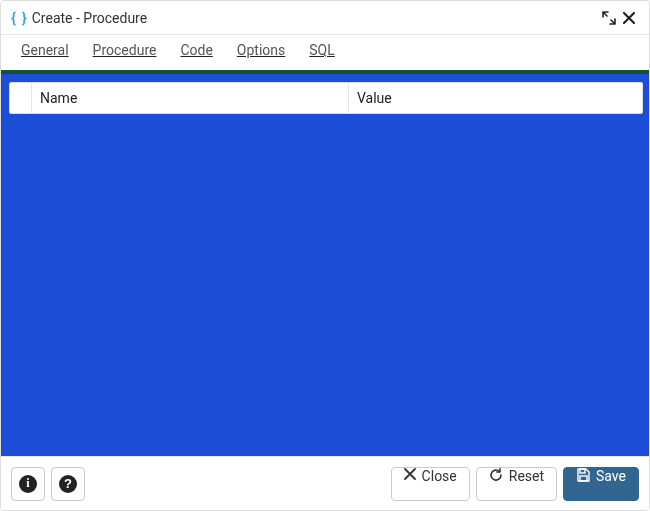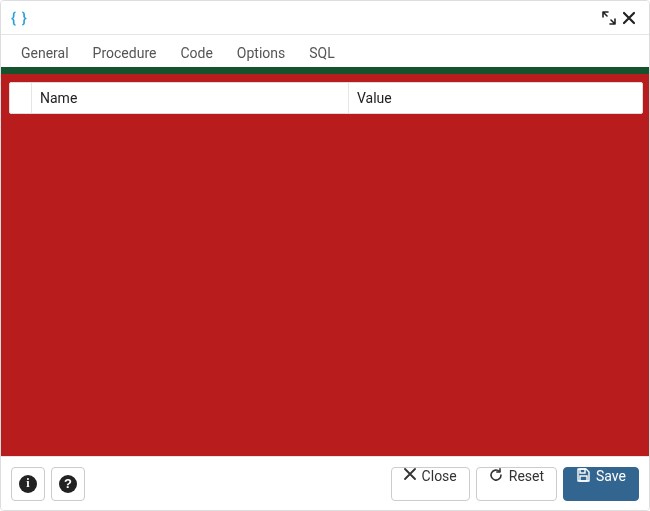--- a/index.html
+++ b/index.html
@@ -39,43 +39,44 @@
     font-weight: 400;
   }
   .titlebar .spacer { flex: 1; }
   .titlebar .win-icon {
     width: 20px; height: 20px;
     display: flex; align-items: center; justify-content: center;
     cursor: pointer;
     color: #222;
   }
   .tabs {
-    display: flex; 
+    display: flex; align-items: flex-end;
     height: 39px;
     padding: 0 8px;
-    border-bottom: 7px solid #14532d;
+    border-bottom: 4px solid #14532d;
     background: #fff;
     gap: 0;
+    text-decoration: underline;
   }
   .tab {
     padding: 10px 12px 10px 12px;
     color: #555;
     cursor: pointer;
     border-bottom: 3px solid transparent;
     font-size: 14px;
     margin-bottom: -1px;
   }
   .tab.active {
     color: #1b4f87;
     border-bottom-color: #326690;
     font-weight: 500;
   }
   .content {
     flex: 1;
-    background: #b91c1c;
+    background: #1d4ed8;
     padding: 8px;
     overflow: hidden;
   }
   .table-panel {
     width: 634px;
     margin: 0 auto;
   }
   .table-header {
     display: flex;
     height: 32px;
@@ -149,20 +150,21 @@
   }
   .btn svg { display: block; }
 </style>
 </head>
 <body>
 
 <div class="dialog">
 
   <div class="titlebar">
     <span class="braces">{ }</span>
+    <span class="title-text">Create - Procedure</span>
     <div class="spacer"></div>
     <div class="win-icon" title="Maximize">
       <svg width="14" height="14" viewBox="0 0 14 14">
         <path d="M1 6 L1 1 L6 1 M1 1 L5 5" stroke="#222" stroke-width="1.6" fill="none" stroke-linecap="round" stroke-linejoin="round"></path>
         <path d="M8 13 L13 13 L13 8 M13 13 L9 9" stroke="#222" stroke-width="1.6" fill="none" stroke-linecap="round" stroke-linejoin="round"></path>
       </svg>
     </div>
     <div class="win-icon" title="Close">
       <svg width="14" height="14" viewBox="0 0 14 14">
         <path d="M2 2 L12 12 M12 2 L2 12" stroke="#222" stroke-width="2.2" stroke-linecap="round"></path>

